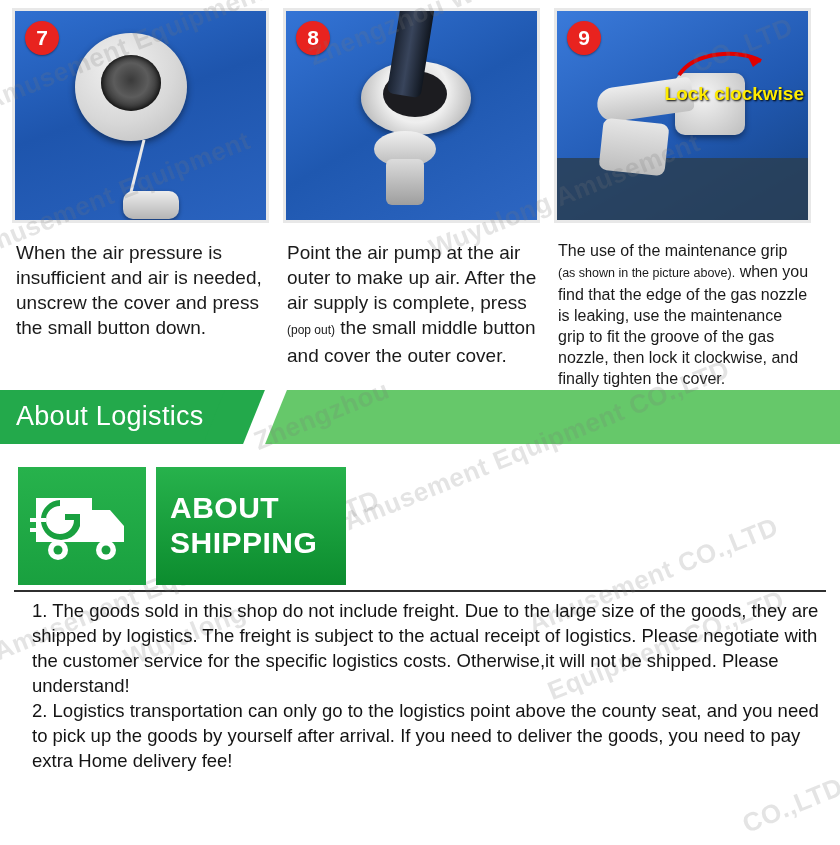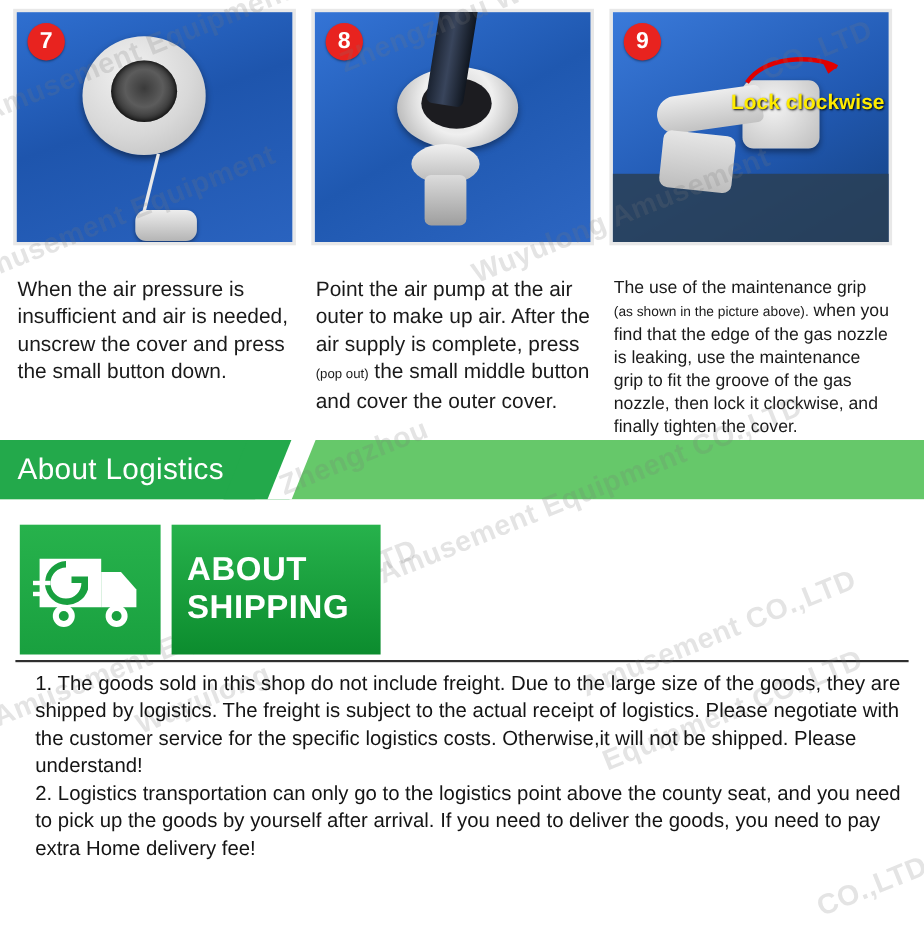--- a/index.html
+++ b/index.html
@@ -57,21 +57,21 @@
     color:#fff;
     font-size:21px;
     font-weight:bold;
     display:flex;align-items:center;justify-content:center;
     z-index:3;
     box-shadow:0 1px 2px rgba(0,0,0,.4);
   }
   .cap{
     font-size:19px;
     line-height:25px;
-    padding:28px 2px 0 4px;
+    padding:17px 2px 0 4px;
     color:#1a1a1a;
   }
   .cap .small{ font-size:12px; }
   .cap.dense{ font-size:16px; line-height:21px;}
   .cap.dense .small{ font-size:12.5px; }
 
   
   .p1{background:linear-gradient(160deg,#2f6fd0 0%,#1e55ad 45%,#2a63bf 100%);}
   .p1 .valve{
     position:absolute;left:60px;top:22px;width:112px;height:108px;border-radius:50%;

